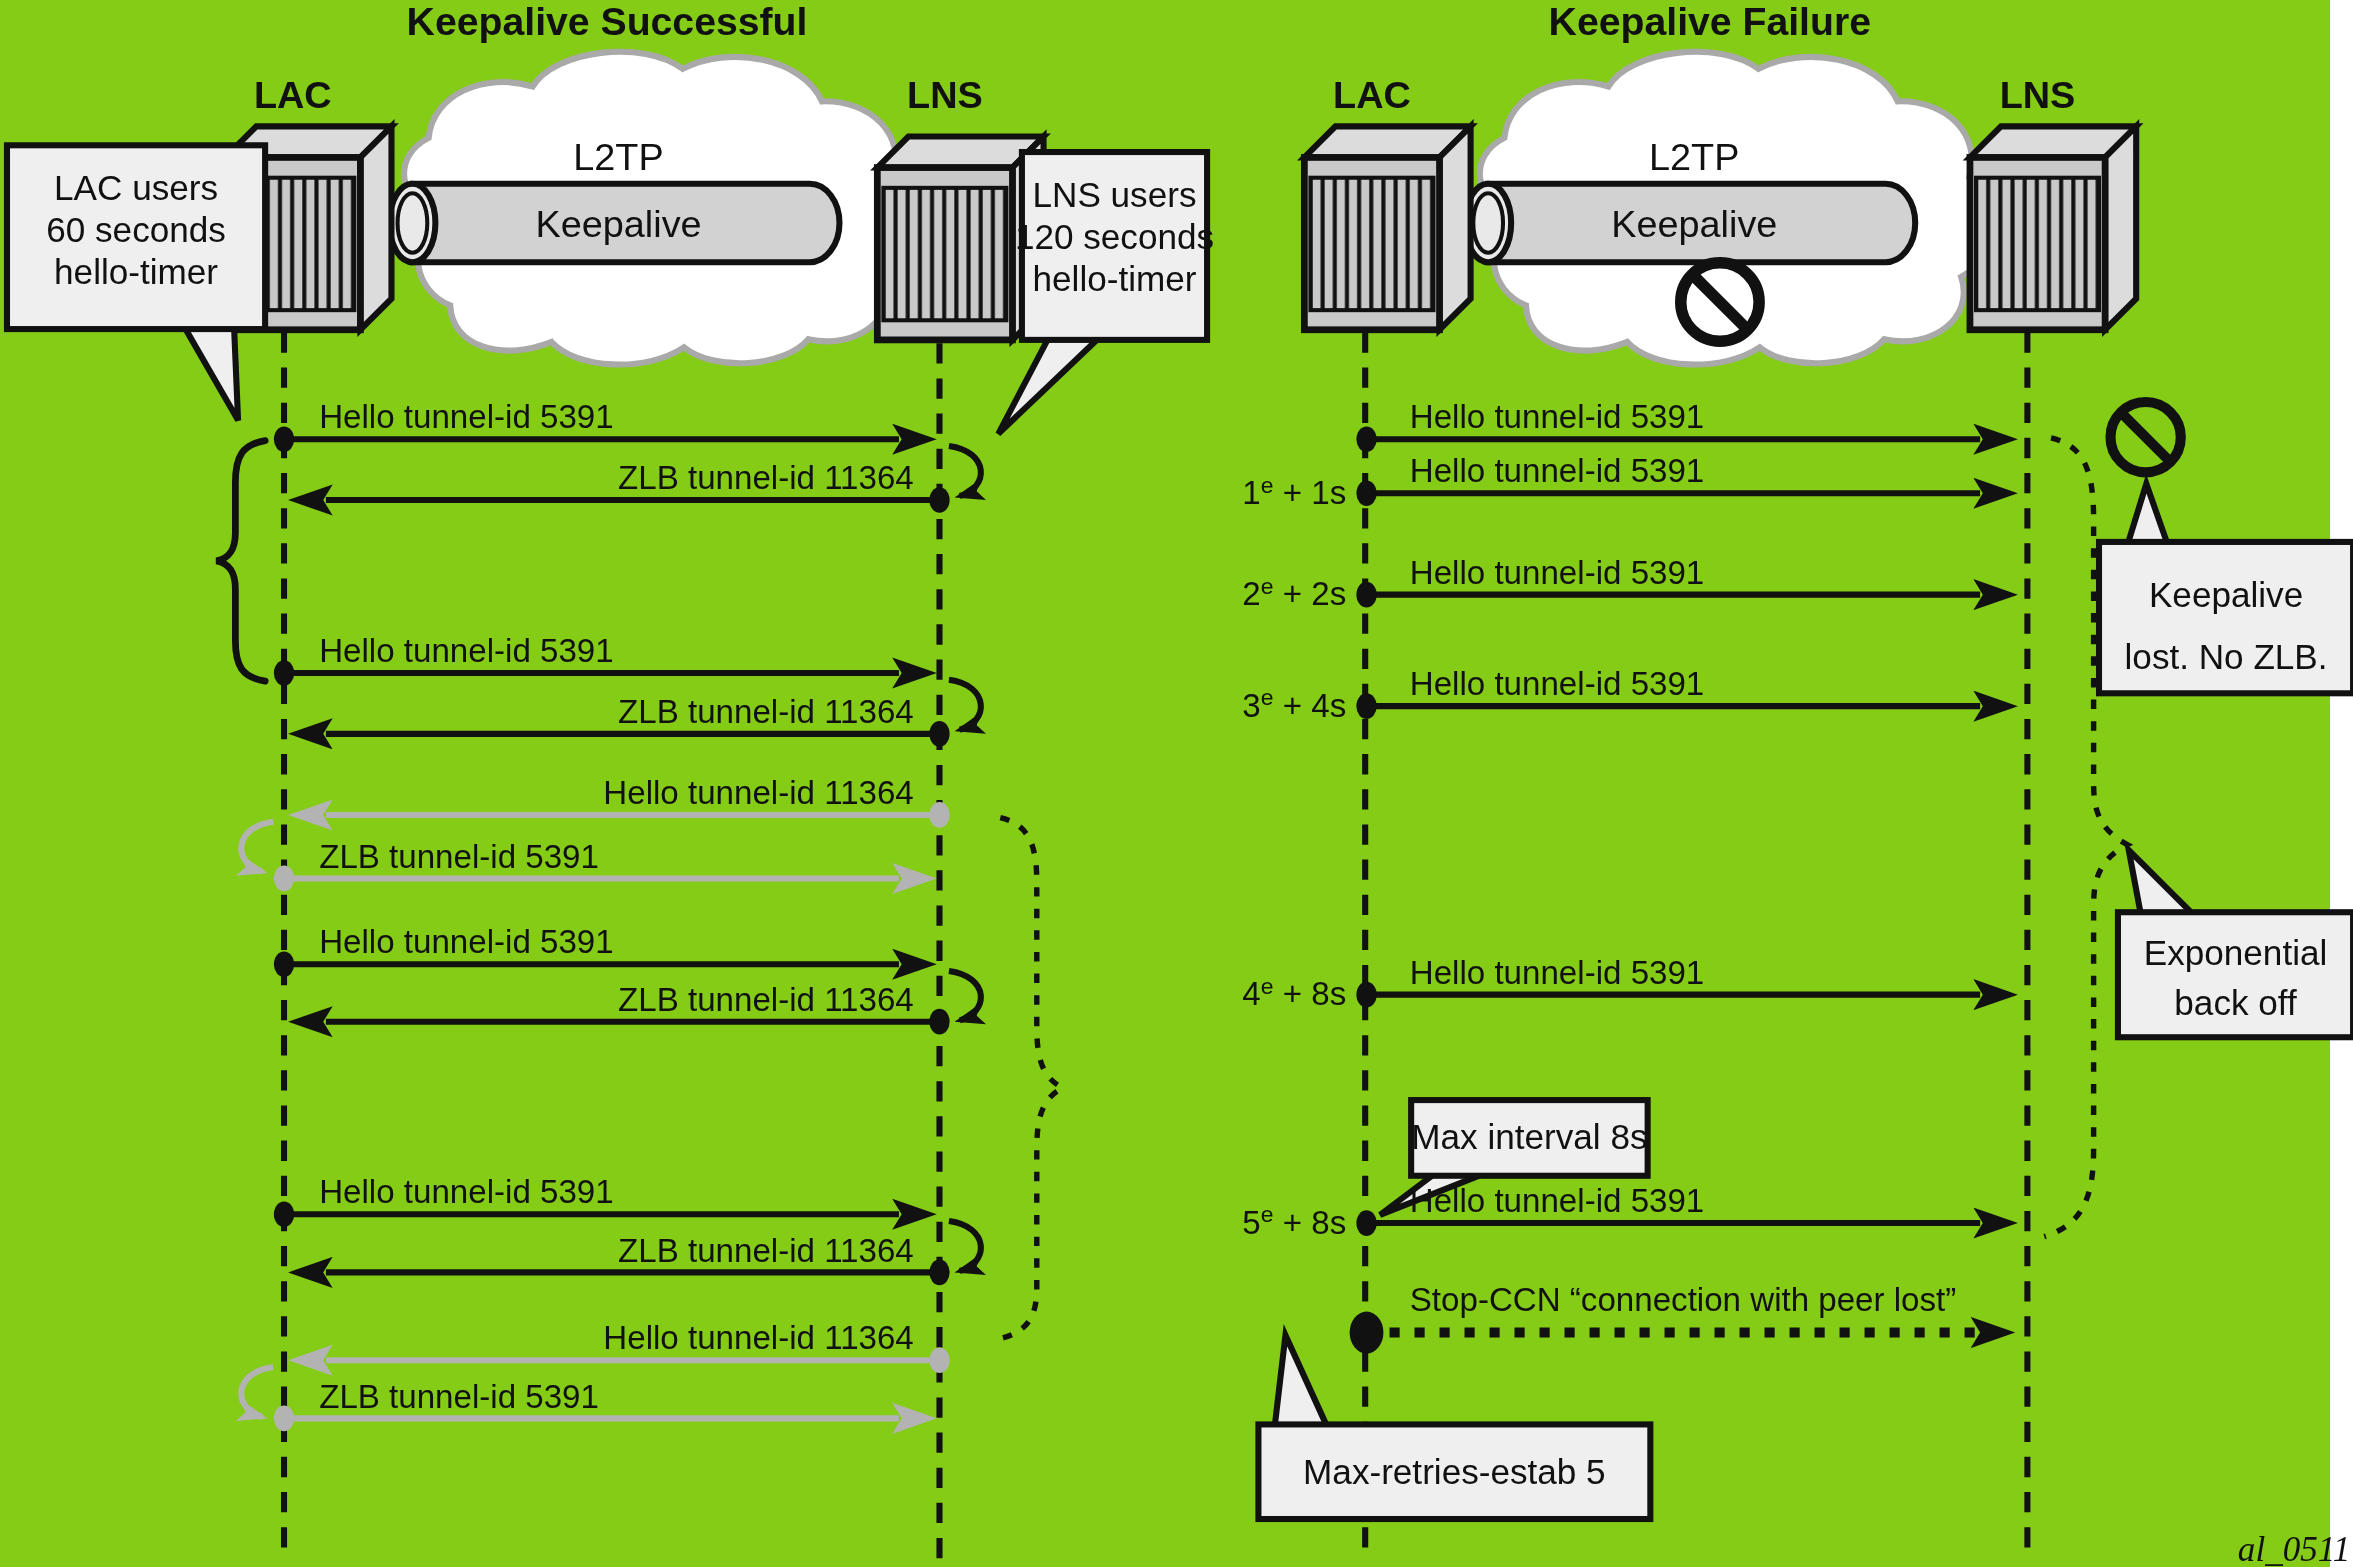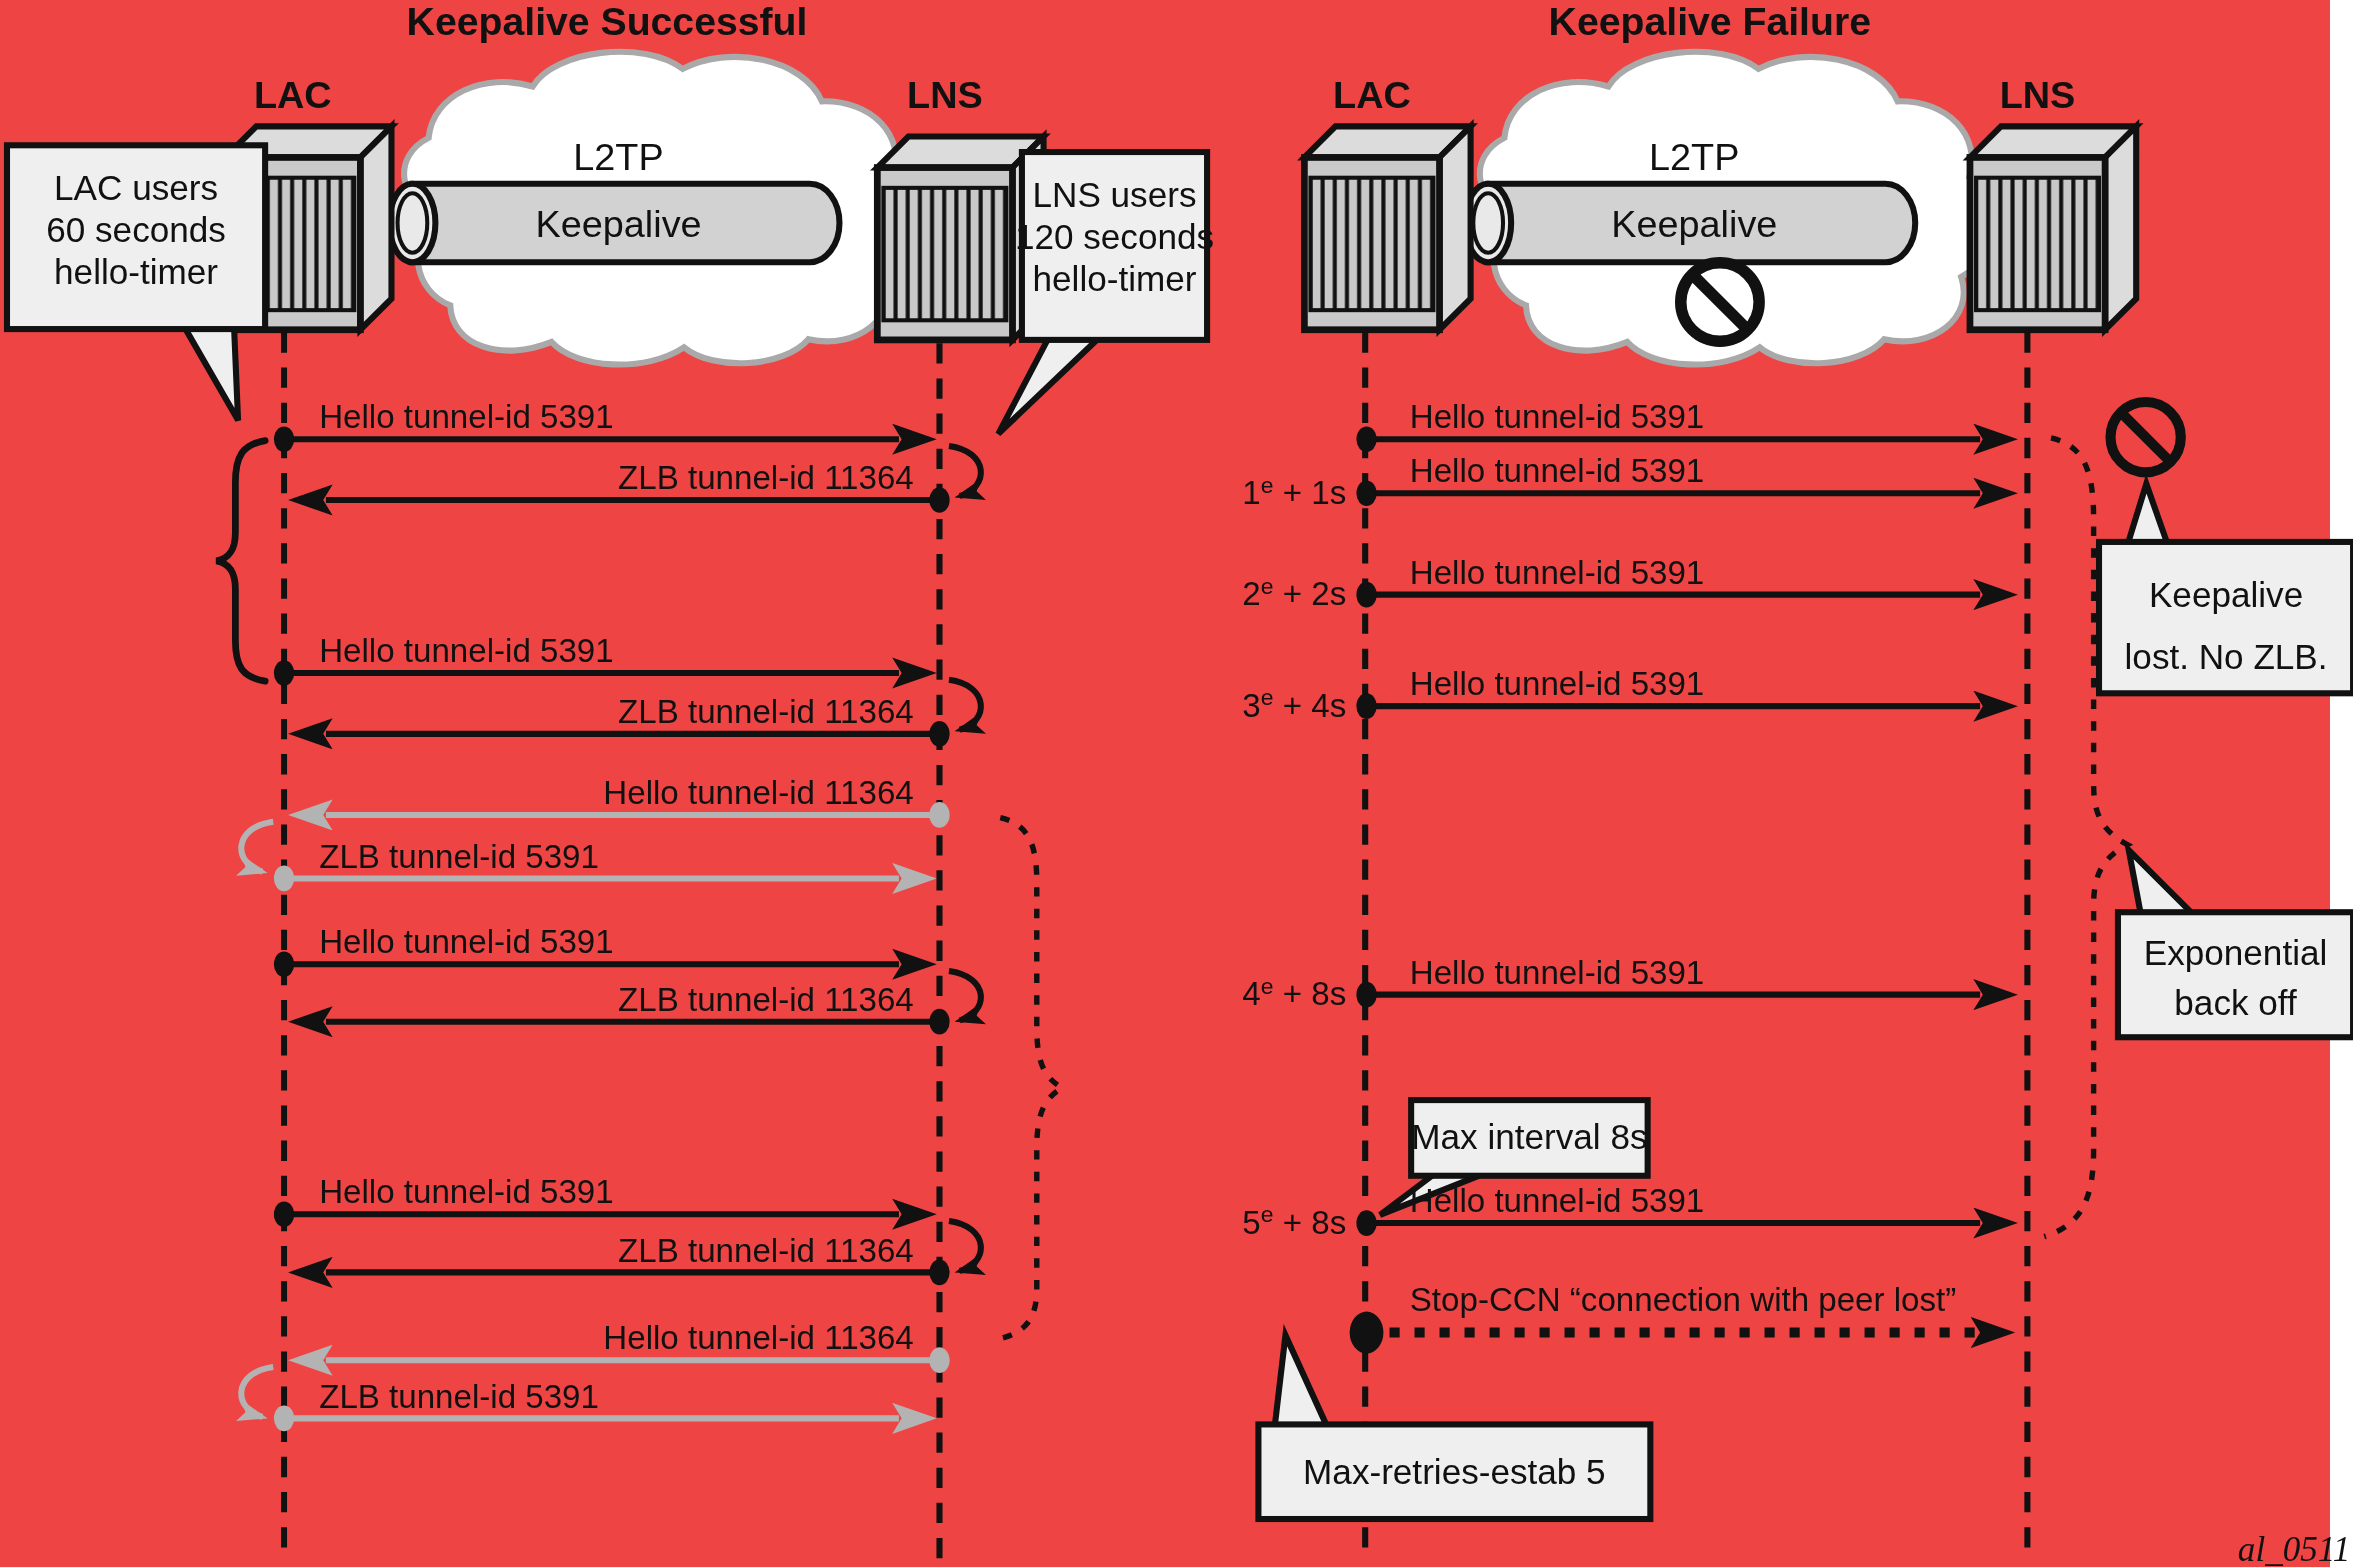--- a/index.html
+++ b/index.html
@@ -1,16 +1,16 @@
 <!DOCTYPE html>
 <html style="font-size:10.8px"><head>
 <meta charset="utf-8">
 <style>
   html,body{margin:0;padding:0;background:#ffffff;}
-  .stage{width:2330px;height:1567px;position:relative;background:#ef4444;}
+  .stage{width:2330px;height:1567px;position:relative;background:#84cc16;}
   svg{display:block;}
   text{font-family:"Liberation Sans",sans-serif;fill:#111;}
   .ttl{font-size:58px;font-weight:bold;}
   .node{font-size:56px;font-weight:bold;}
   .msg{font-size:49px;}
   .note{font-size:52px;}
   .lbl{font-size:49px;}
   .sup{font-size:34px;}
   .ftr{font-family:"Liberation Serif",serif;font-style:italic;font-size:52px;}
   .callout-box{fill:#efefef;stroke:#111;stroke-width:9;}

